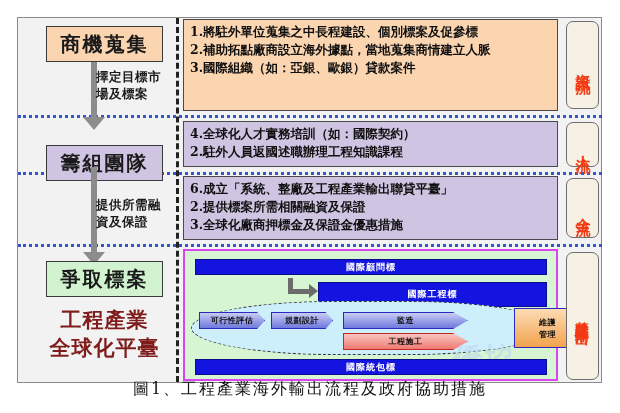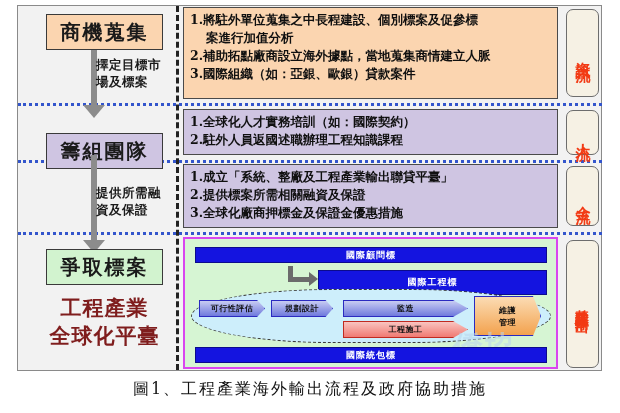--- a/index.html
+++ b/index.html
@@ -4,21 +4,21 @@
 <style>
   html,body{margin:0;padding:0;}
   body{
     width:620px;height:413px;
     background:#ffffff;
     font-family:"DejaVu Sans","Liberation Sans",sans-serif;
     overflow:hidden;
     position:relative;
   }
   .figure{
-    position:absolute;left:0;top:0;width:620px;height:378px;
+    position:absolute;left:0;top:12px;width:620px;height:378px;
   }
   .frame{
     position:absolute;left:17px;top:5px;width:585px;height:366px;
     border:1px solid #8a8a8a;background:#f2f2f2;box-sizing:border-box;
   }
   
   .leftcol{
     position:absolute;left:18px;top:6px;width:155px;height:364px;
     box-sizing:border-box;
   }
@@ -137,21 +137,21 @@
   .chev{
     position:absolute;height:17px;
     border:1px solid #2a2ac0;box-sizing:border-box;
     display:flex;align-items:center;justify-content:center;
     font-family:"DejaVu Serif","Liberation Serif",serif;
     font-weight:bold;font-size:8px;color:#101010;letter-spacing:0.5px;
     clip-path:polygon(0 0, 88% 0, 100% 50%, 88% 100%, 0 100%);
   }
   .chev.blue{background:linear-gradient(to bottom,#c7ccf2,#6f79dd);}
   .chev.red{background:linear-gradient(to bottom,#f9c4c0,#f07a72);border-color:#c02a20;}
-  .chev.orange{background:linear-gradient(to bottom,#fbdcb4,#f3a24e);border-color:#2a2ac0;}
+  .chev.orange{background:linear-gradient(to bottom,#fbdcb4,#f3a24e);border-color:#2a2ac0;margin-left:40px;}
   #chev-feas{left:14px;top:61px;width:66px;}
   #chev-plan{left:86px;top:61px;width:62px;}
   #chev-super{left:158px;top:61px;width:125px;}
   #chev-const{left:158px;top:82px;width:125px;}
   #chev-maint{
     left:289px;top:57px;width:67px;height:40px;
     flex-direction:column;line-height:12px;
   }
   .watermark{
     position:absolute;left:268px;top:88px;width:110px;height:44px;
@@ -197,32 +197,31 @@
     <div class="platform-text">
       <div>工程產業</div>
       <div>全球化平臺</div>
     </div>
   </div>
 
   <div class="vsep"></div>
 
   <div class="panel" id="panel-0">
     <div class="panel-line">1.將駐外單位蒐集之中長程建設、個別標案及促參標</div>
-    <div class="panel-line indent">案進行加值分析</div>
     <div class="panel-line">2.補助拓點廠商設立海外據點，當地蒐集商情建立人脈</div>
     <div class="panel-line">3.國際組織（如：亞銀、歐銀）貸款案件</div>
   </div>
 
   <div class="panel" id="panel-1">
-    <div class="panel-line">1.全球化人才實務培訓（如：國際契約）</div>
+    <div class="panel-line">4.全球化人才實務培訓（如：國際契約）</div>
     <div class="panel-line">2.駐外人員返國述職辦理工程知識課程</div>
   </div>
 
   <div class="panel" id="panel-2">
-    <div class="panel-line">1.成立「系統、整廠及工程產業輸出聯貸平臺」</div>
+    <div class="panel-line">6.成立「系統、整廠及工程產業輸出聯貸平臺」</div>
     <div class="panel-line">2.提供標案所需相關融資及保證</div>
     <div class="panel-line">3.全球化廠商押標金及保證金優惠措施</div>
   </div>
 
   <div class="greenbox">
     <div class="bluebar" id="bar-consult">
       <span>國際顧問標</span>
     </div>
 
     <div class="gray-arrow-v"></div>

